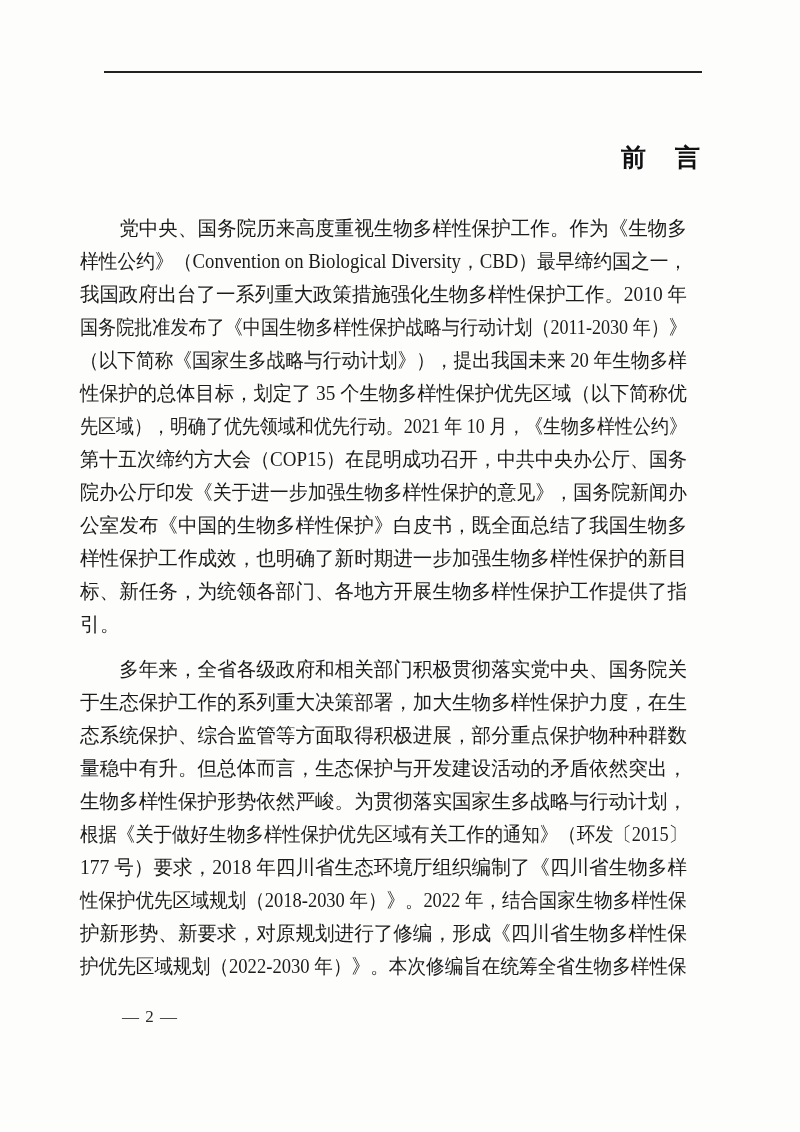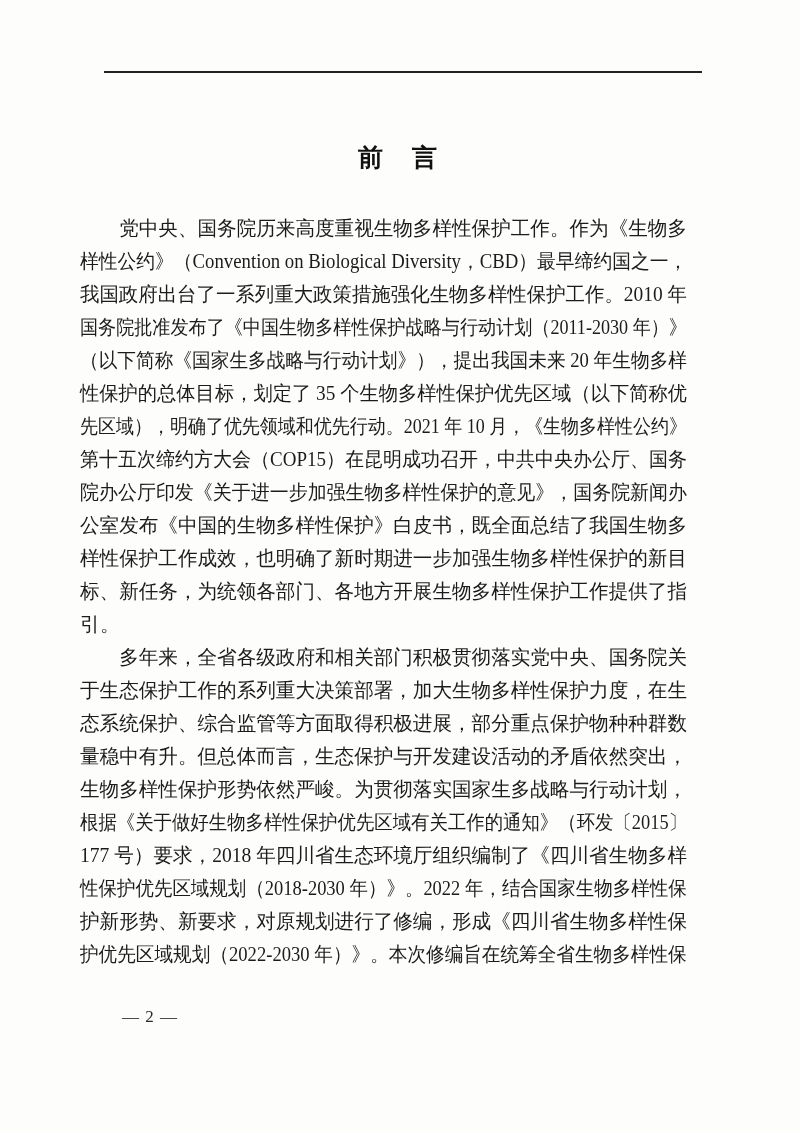--- a/index.html
+++ b/index.html
@@ -24,35 +24,35 @@
     position:absolute;
     left:104px;top:71px;
     width:598px;height:2px;
     background:var(--rule);
   }
   .title{
     position:absolute;
     left:95px;top:141px;
     width:607px;
     margin:0;
-    text-align:center;
+    text-align:right;
     font-family:"Liberation Sans", sans-serif;
     font-weight:700;
     font-size:25px;
     letter-spacing:2px;
     color:#101010;
   }
   .doc-body{
     position:absolute;
     left:80px;top:212px;
     width:607px;
     font-size:20px;
   }
   .para{margin:0;}
-  .para + .para{margin-top:0;}
+  .para + .para{margin-top:12px;}
   .line{
     height:33px;
     line-height:33px;
     white-space:nowrap;
     text-align:justify;
     text-align-last:justify;
   }
   .line.indent{padding-left:40px;}
   .line.last{text-align-last:left;}
   .page-number{

